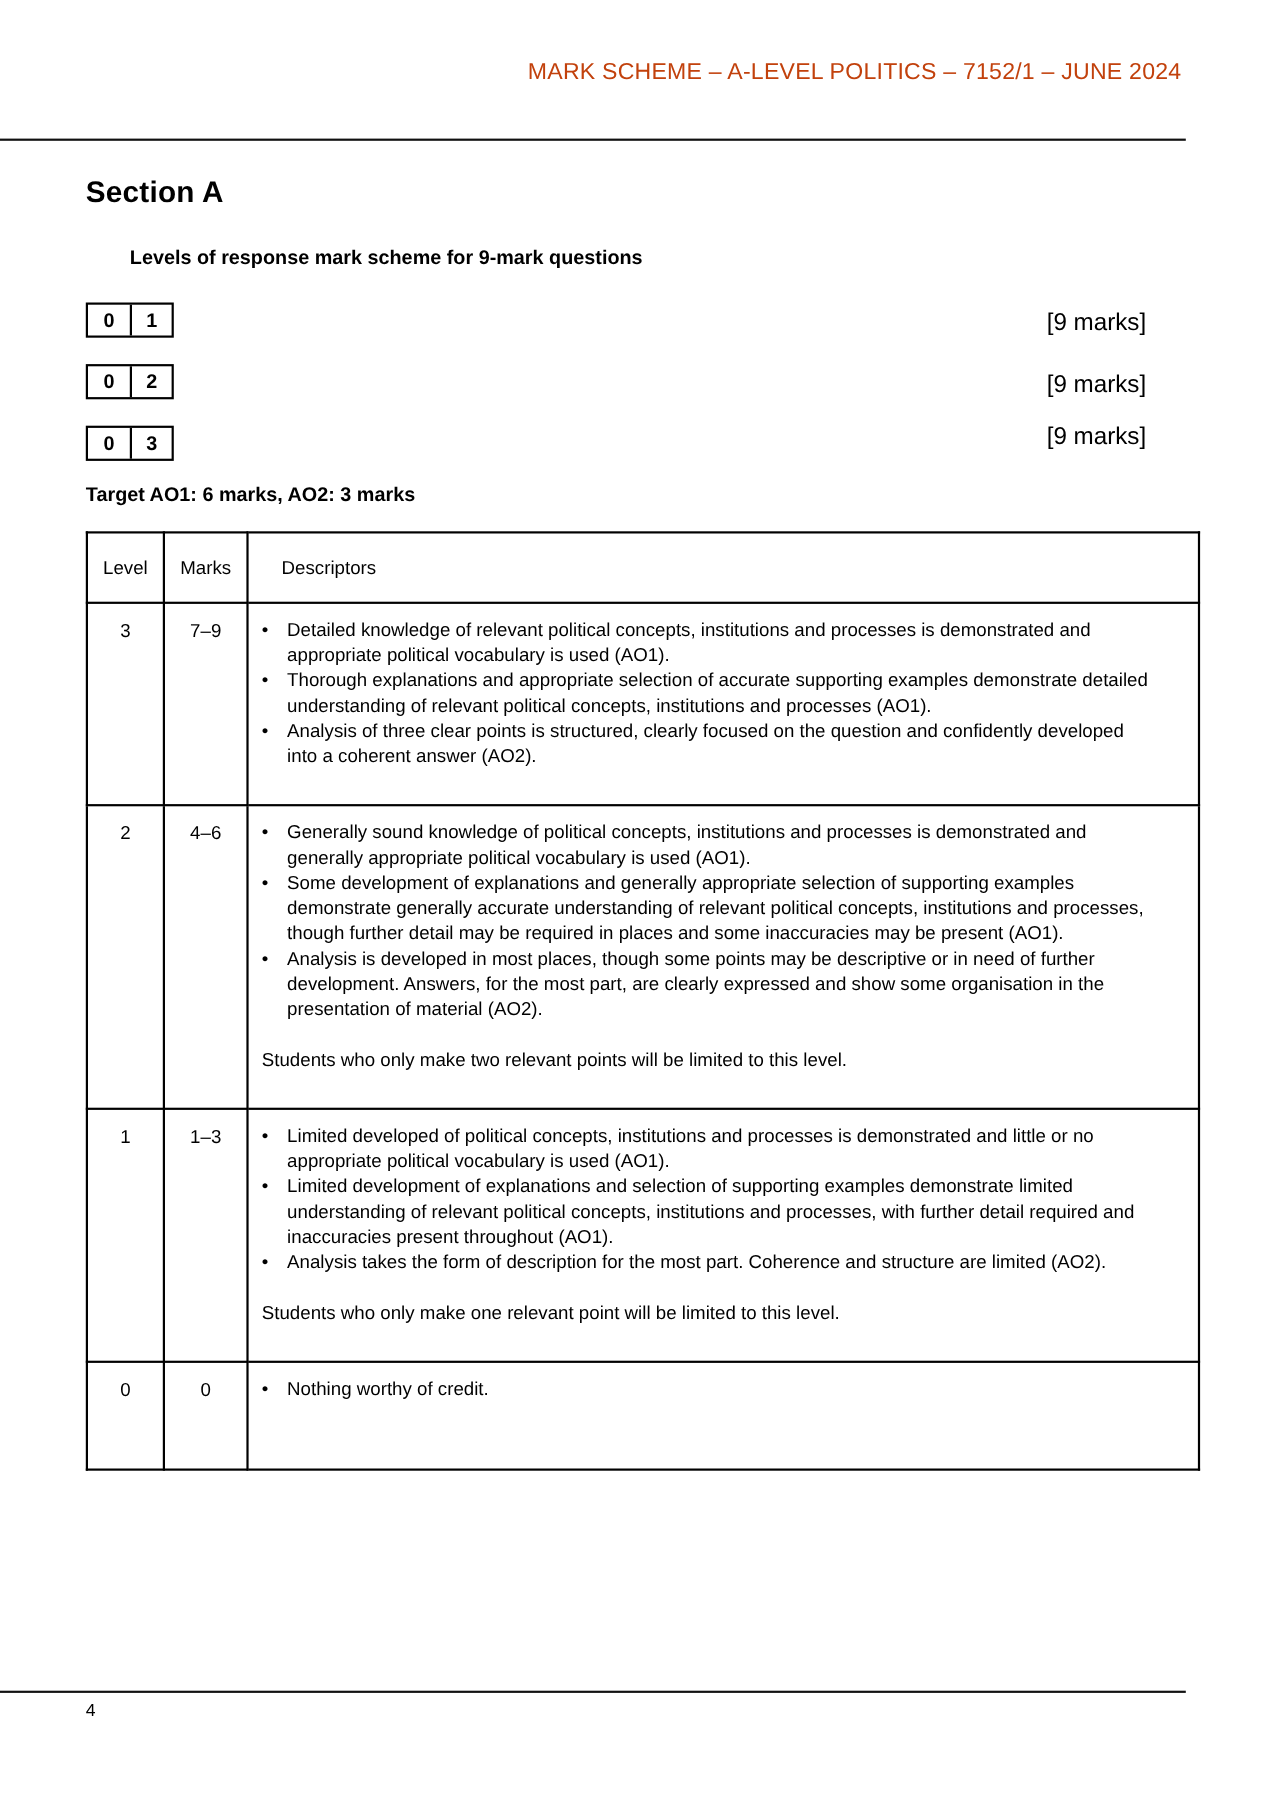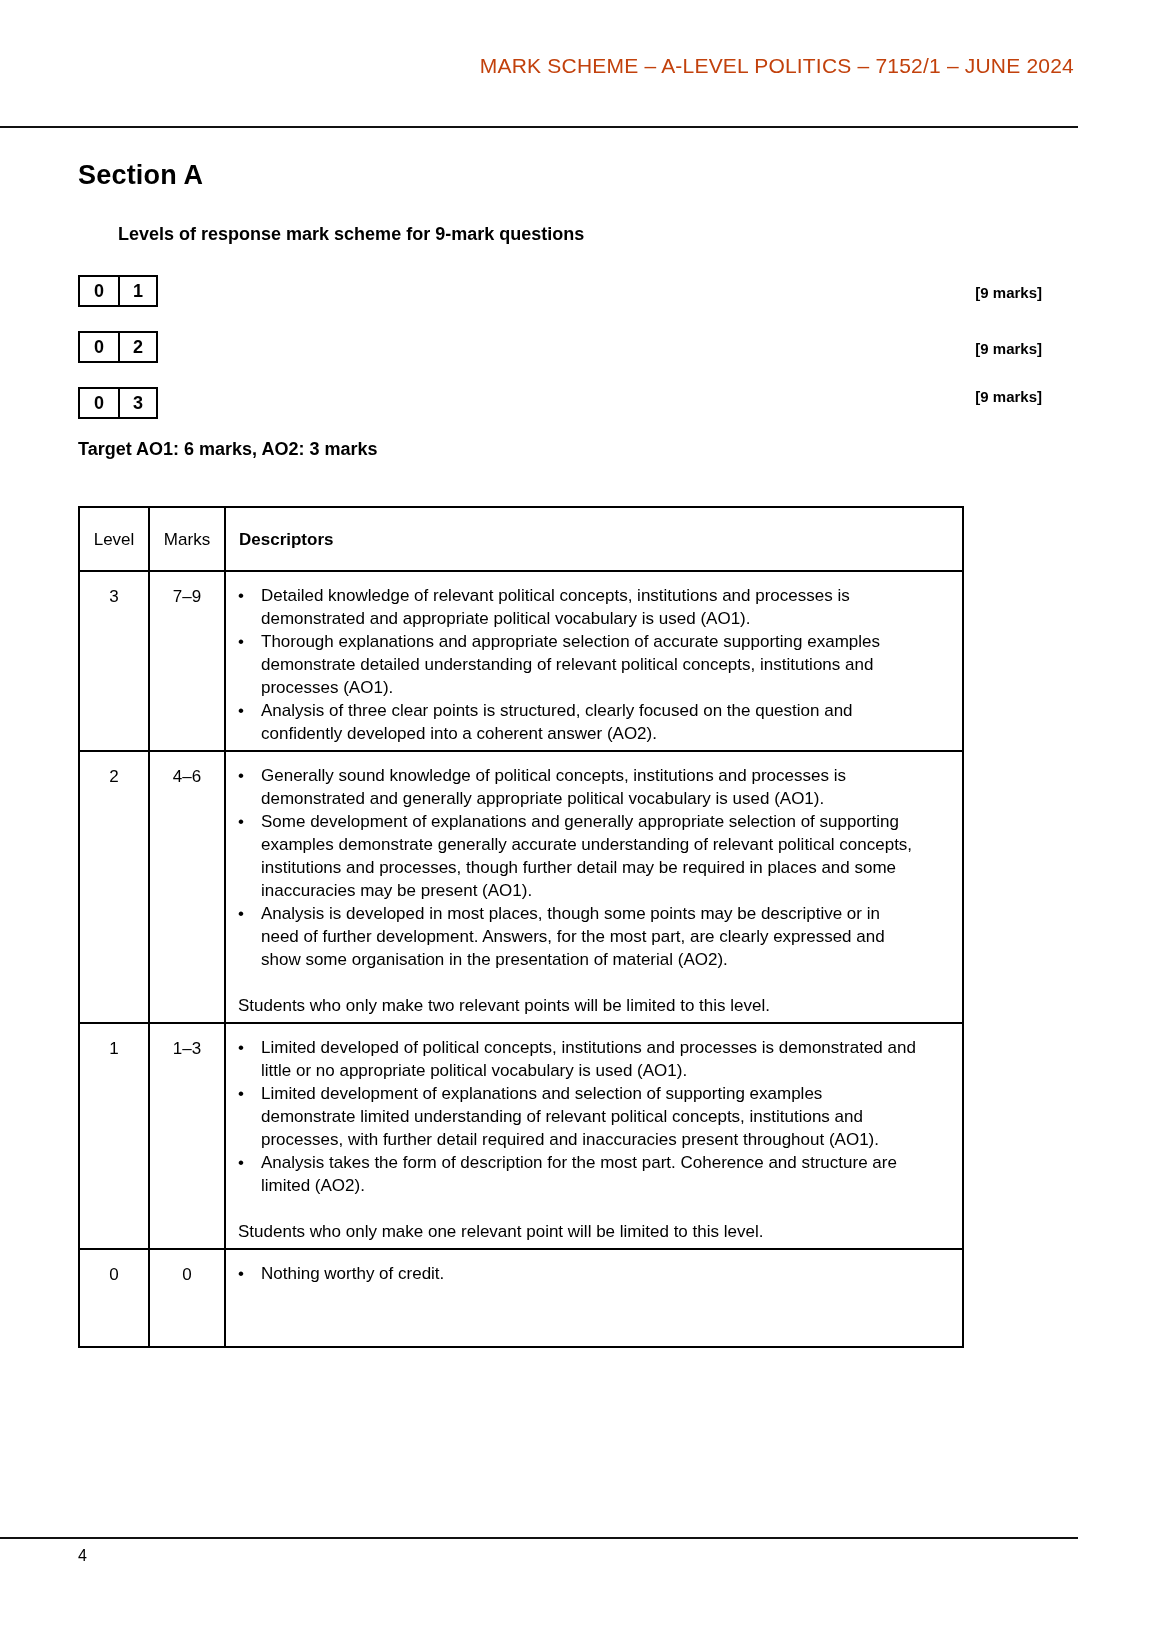--- a/index.html
+++ b/index.html
@@ -44,44 +44,44 @@
     border: 2px solid #000; height: 32px;
   }
   .qcell {
     width: 38px; display: flex; align-items: center; justify-content: center;
     font-size: 18px; font-weight: 700;
   }
   .qcell + .qcell { border-left: 2px solid #000; }
   .qbody { margin-left: 28px; width: 856px; }
   .qtext { font-size: 18px; line-height: 24px; max-width: 822px; }
   .qmarks {
-    font-size: 15px; font-weight: 700; line-height: 24px;
+    font-size: 22px; font-weight: 400; line-height: 24px;
     text-align: right; margin-top: 8px;
   }
   .question.tight .qmarks { margin-top: 0; }
 
   .target-line { margin-top: 20px; font-size: 18px; font-weight: 700; }
 
   
   .levels-table {
-    margin-top: 46px; width: 886px;
+    margin-top: 23px; width: 1013px;
     border-collapse: collapse; table-layout: fixed;
   }
   .levels-table th, .levels-table td {
     border: 2px solid #000; vertical-align: top;
     font-size: 17px; line-height: 23px; font-weight: 400;
   }
   .col-level { width: 70px; }
   .col-marks { width: 76px; }
   .levels-table th {
     height: 64px; vertical-align: middle; text-align: center;
   }
-  .levels-table th.col-desc { text-align: left; padding-left: 13px; font-weight: bold; }
+  .levels-table th.col-desc { text-align: left; padding-left: 30px; }
   .cell-center { text-align: center; padding-top: 13px; }
-  .cell-desc { padding: 12px 42px 5px 12px; }
+  .cell-desc { padding: 12px 42px 32px 12px; }
   .cell-desc ul { list-style: none; }
   .cell-desc li { padding-left: 23px; }
   .cell-desc li::before {
     content: "\2022"; display: inline-block; width: 23px; margin-left: -23px;
   }
   .level-note { margin-top: 23px; }
   .row-zero .cell-desc { padding-bottom: 0; }
   .row-zero td { height: 98px; }
 
   

